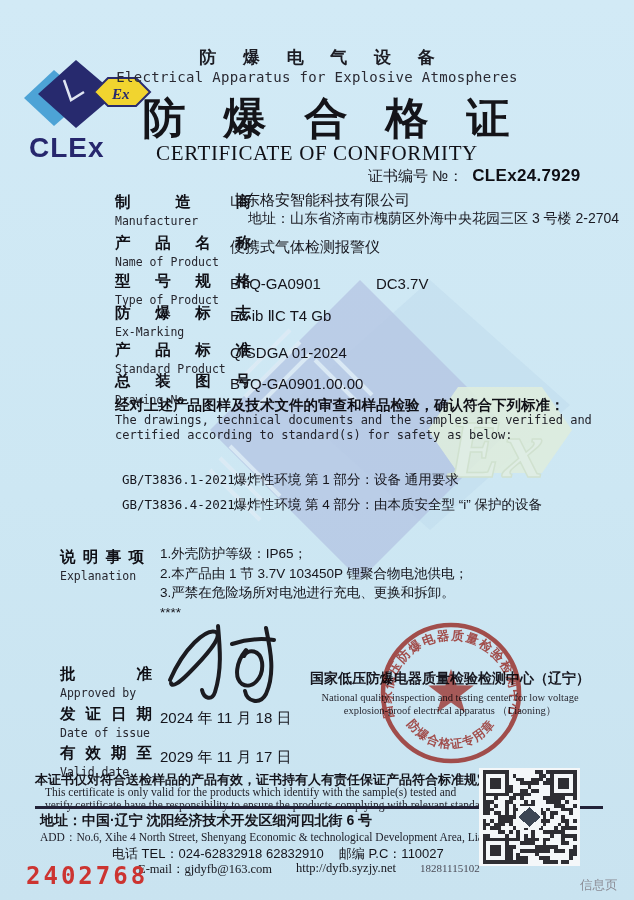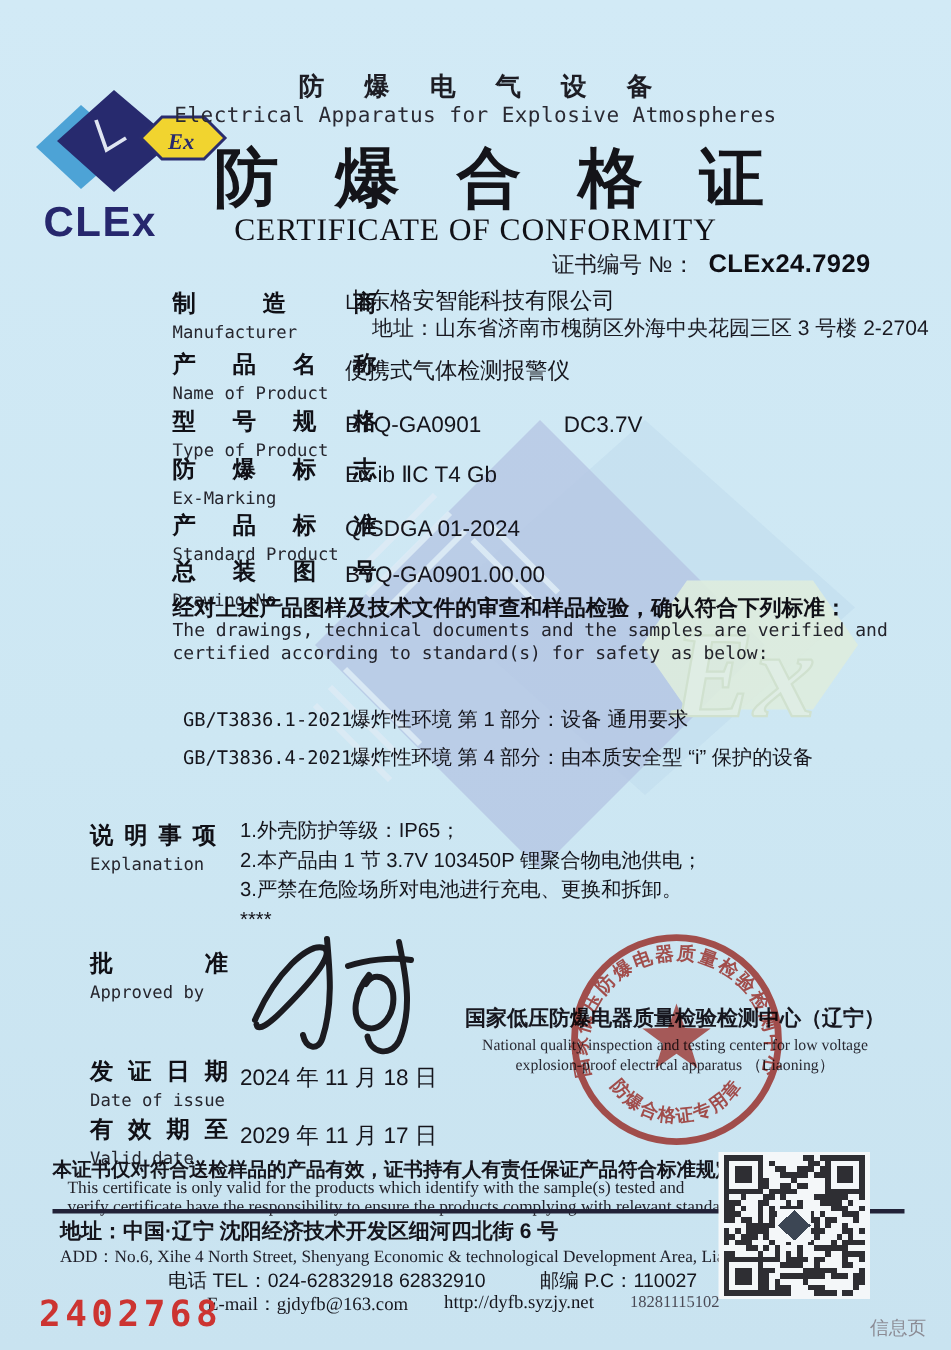--- a/index.html
+++ b/index.html
@@ -49,21 +49,21 @@
 
   .seal{left:376px;top:620px;width:150px;height:150px;opacity:.9;mix-blend-mode:multiply;pointer-events:none;}
   .sig{left:162px;top:616px;width:140px;height:95px;}
 
   .notice-cn{left:35px;top:771px;font-size:13px;font-weight:bold;color:#15151c;}
   .notice-en{left:45px;top:786px;font-size:11.5px;line-height:12.5px;color:#23232b;font-family:"Liberation Serif",serif;}
   .rule{left:35px;top:806px;width:568px;height:3px;background:#222238;}
 
   .f-addr{left:40px;top:812px;font-size:14px;font-weight:bold;color:#15151c;}
   .f-adden{left:40px;top:830px;font-size:11.5px;color:#20202a;font-family:"Liberation Serif",serif;}
-  .f-tel{left:112px;top:845px;font-size:13px;color:#15151c;display:flex;gap:36px;}
+  .f-tel{left:112px;top:845px;font-size:13px;color:#15151c;display:flex;gap:15px;}
   .f-mail{left:138px;top:861px;font-size:12.5px;color:#15151c;display:flex;gap:24px;font-family:"Liberation Serif",serif;}
   .f-phone{left:420px;top:862px;font-size:11px;color:#4a4a55;font-family:"Liberation Serif",serif;}
 
   .serial{left:26px;top:862px;font-size:24px;font-weight:bold;color:#cc3431;letter-spacing:3px;font-family:"DejaVu Sans Mono",monospace;}
   .info-label{left:580px;top:877px;font-size:12.5px;color:#8b8b94;}
 
   .qr-wrap{left:481px;top:770px;width:97px;height:94px;background:#f4f7f9;box-shadow:0 0 0 2px #f4f7f9;}
   .qr-wrap svg{width:100%;height:100%;display:block;}
 
   .wm{left:180px;top:265px;width:420px;height:330px;opacity:.55;pointer-events:none;}
@@ -166,21 +166,21 @@
     <div class="cn">说 明 事 项</div>
     <div class="en">Explanation</div>
   </div>
   <div class="abs exp-items" style="top:544px">
     <div>1.外壳防护等级：IP65；</div>
     <div>2.本产品由 1 节 3.7V 103450P 锂聚合物电池供电；</div>
     <div>3.严禁在危险场所对电池进行充电、更换和拆卸。</div>
     <div>****</div>
   </div>
 
-  <div class="abs lbl2" style="top:632px">
+  <div class="abs lbl2" style="top:664px">
     <div class="cn">批 准</div>
     <div class="en">Approved by</div>
   </div>
   <svg class="abs sig" viewBox="0 0 140 95">
     <g stroke="#1b1b20" stroke-width="4" fill="none" stroke-linecap="round" stroke-linejoin="round">
       <path d="M8,64 C22,32 44,12 54,16 C62,20 42,42 26,58 C18,66 10,72 9,67"></path>
       <path d="M56,10 C58,32 60,54 53,76 C50,85 42,83 40,74"></path>
       <path d="M84,34 C74,46 72,62 80,68 C90,74 102,62 100,46 C98,34 86,32 82,40"></path>
       <path d="M104,12 C109,36 113,58 104,78 C98,89 85,86 83,75"></path>
       <path d="M70,28 C82,24 98,22 112,24"></path>

